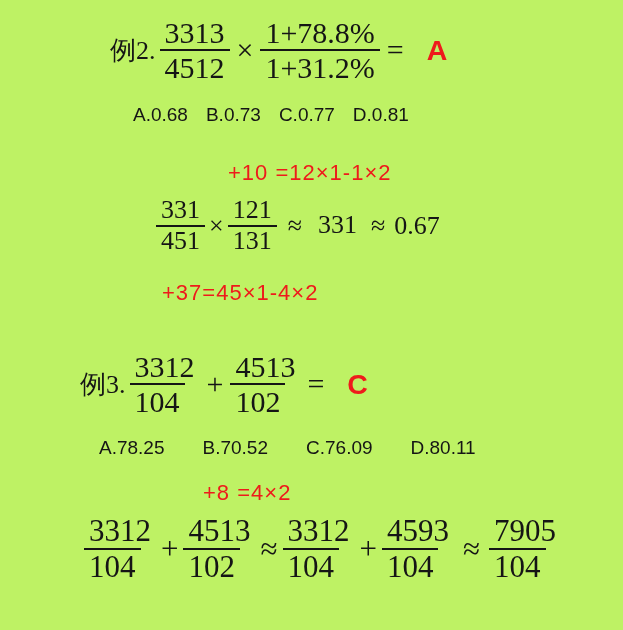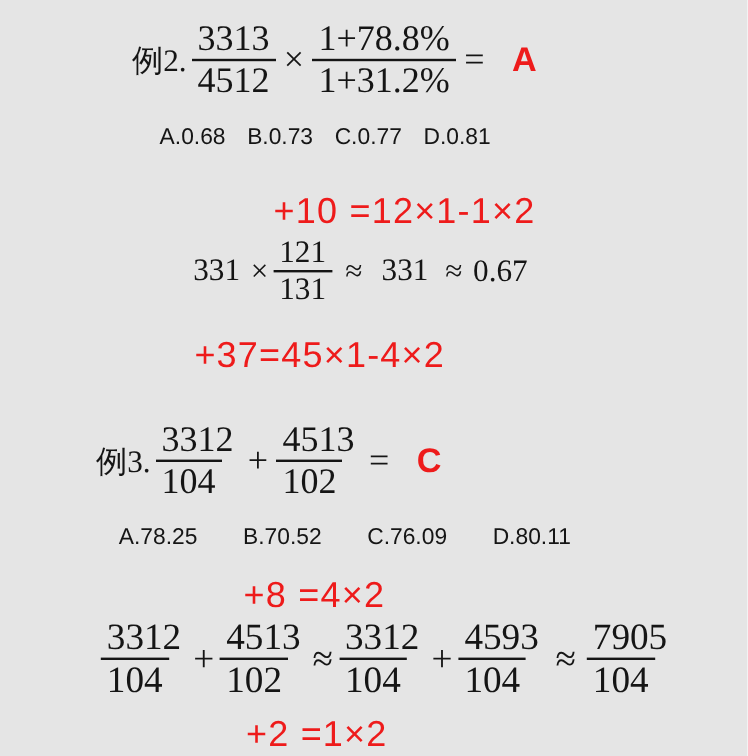--- a/index.html
+++ b/index.html
@@ -1,31 +1,31 @@
 <!DOCTYPE html>
 <html style="--red: #ee1b1b; --ink: #151515;"><head>
 <meta charset="utf-8">
 <style>
   html,body{margin:0;padding:0;background:#ffffff;}
   .page{
-    position:relative;width:623px;height:630px;background:#e5e5e5;
+    position:relative;width:623px;height:630px;background:#bef264;
     overflow:hidden;color:var(--ink,#151515);
   }
   .row{position:absolute;display:flex;align-items:center;white-space:pre;}
   .serif{font-family:"Liberation Serif","DejaVu Serif",serif;}
   .sans{font-family:"Liberation Sans","DejaVu Sans",sans-serif;}
   .frac{display:inline-flex;flex-direction:column;align-items:flex-start;line-height:1.1;}
   .frac .num{display:block;padding:0 5px;}
   .frac .den{display:block;padding:0 5px;border-top:2px solid var(--ink,#151515);}
   .op{margin:0 7px;}
   .tight .op{margin:0 5px;}
   .label{font-size:26px;margin-right:4px;}
   .red{color:var(--red,#ee1b1b);}
   .ans{font-family:"Liberation Sans","DejaVu Sans",sans-serif;font-weight:700;margin-left:16px;font-size:0.95em;}
-  .note{font-size:30px;letter-spacing:1px;}
+  .note{font-size:22px;letter-spacing:1px;}
   .choices{font-size:19px;}
   .choice{margin-right:18px;}
   .choices-wide .choice{margin-right:38px;}
 </style>
 </head>
 <body>
 
 <div class="page">
 
   <div class="row serif" style="left:110px;top:16px;font-size:30px;">
@@ -50,20 +50,21 @@
     <span class="choice">D.0.81</span>
   </div>
 
   <div class="row sans note red" style="left:228px;top:160px;">
     <span>+10 =12×1-1×2</span>
   </div>
 
   <div class="row serif" style="left:156px;top:196px;font-size:26px;">
     <span class="frac">
       <span class="num">331</span>
+      <span class="den">451</span>
     </span>
     <span class="op" style="margin:0 4px;">×</span>
     <span class="frac">
       <span class="num">121</span>
       <span class="den">131</span>
     </span>
     <span class="op" style="margin:0 11px;">≈</span>
     <span class="frac">
       <span class="num">331</span>
     </span>
@@ -121,17 +122,14 @@
       <span class="num">4593</span>
       <span class="den">104</span>
     </span>
     <span class="op" style="margin:0 9px;">≈</span>
     <span class="frac">
       <span class="num">7905</span>
       <span class="den">104</span>
     </span>
   </div>
 
-  <div class="row sans note red" style="left:205px;top:596px;">
-    <span>+2 =1×2</span>
-  </div>
 
 </div>
 
 </body></html>

